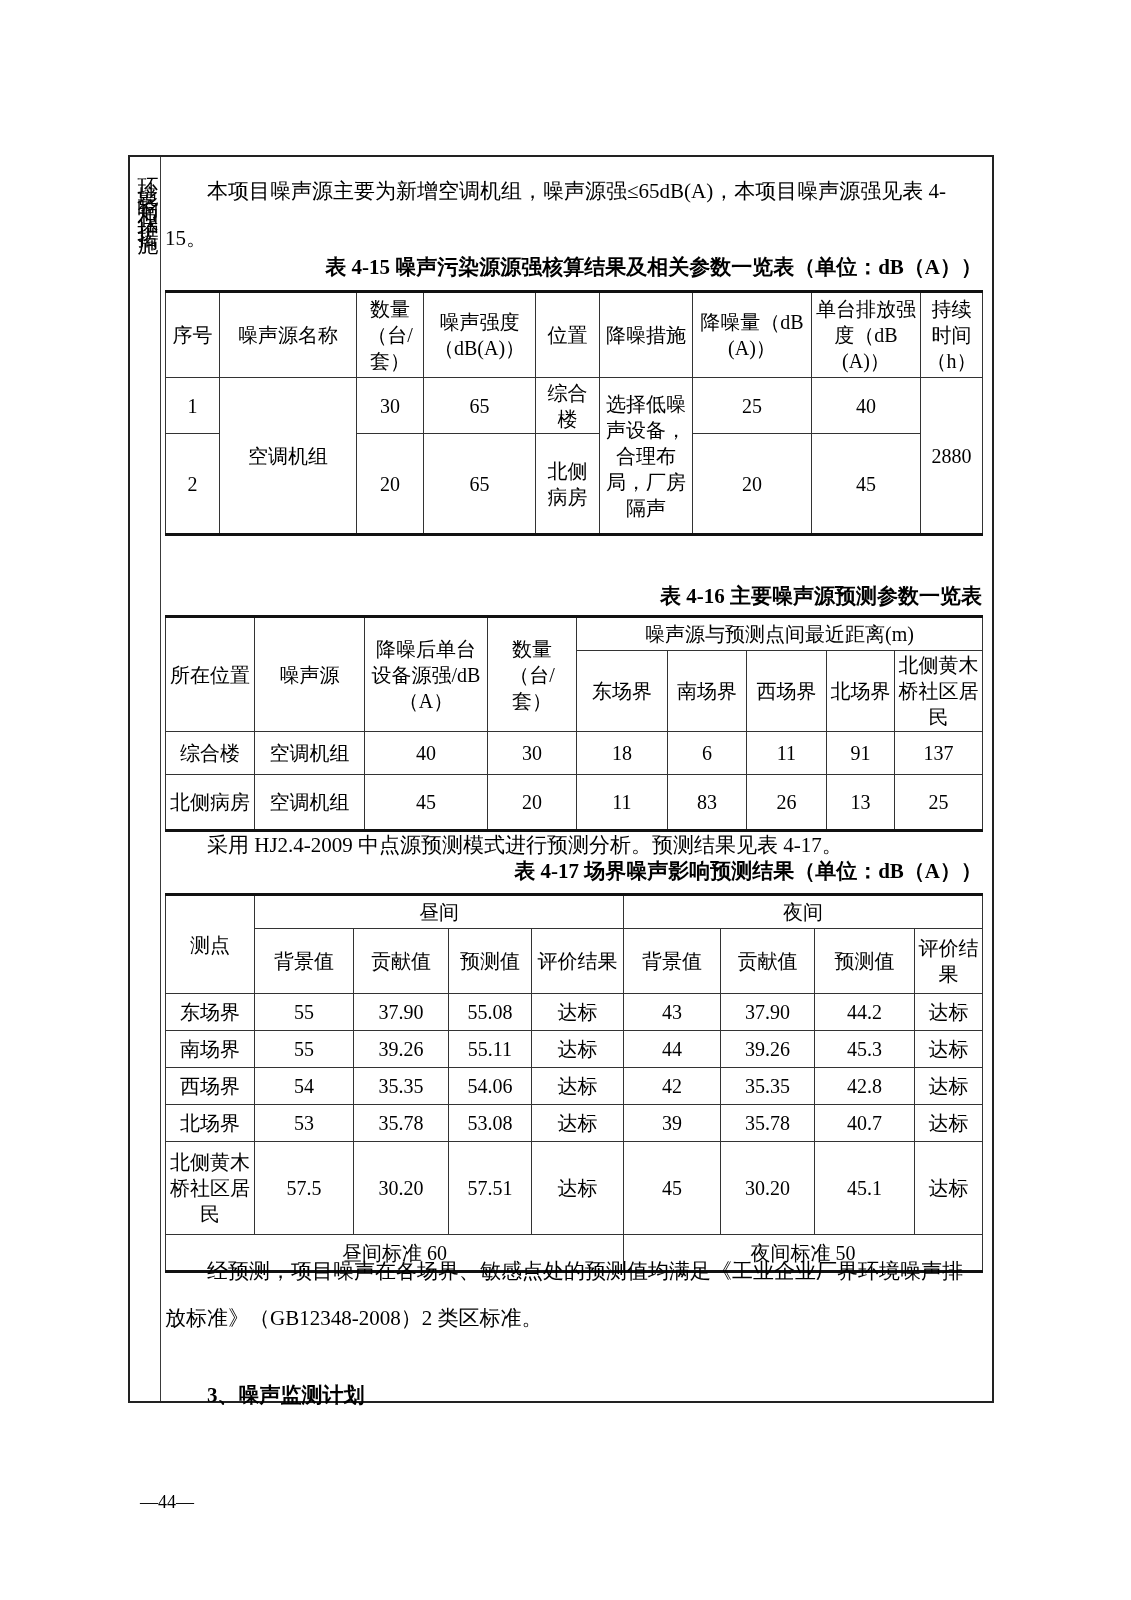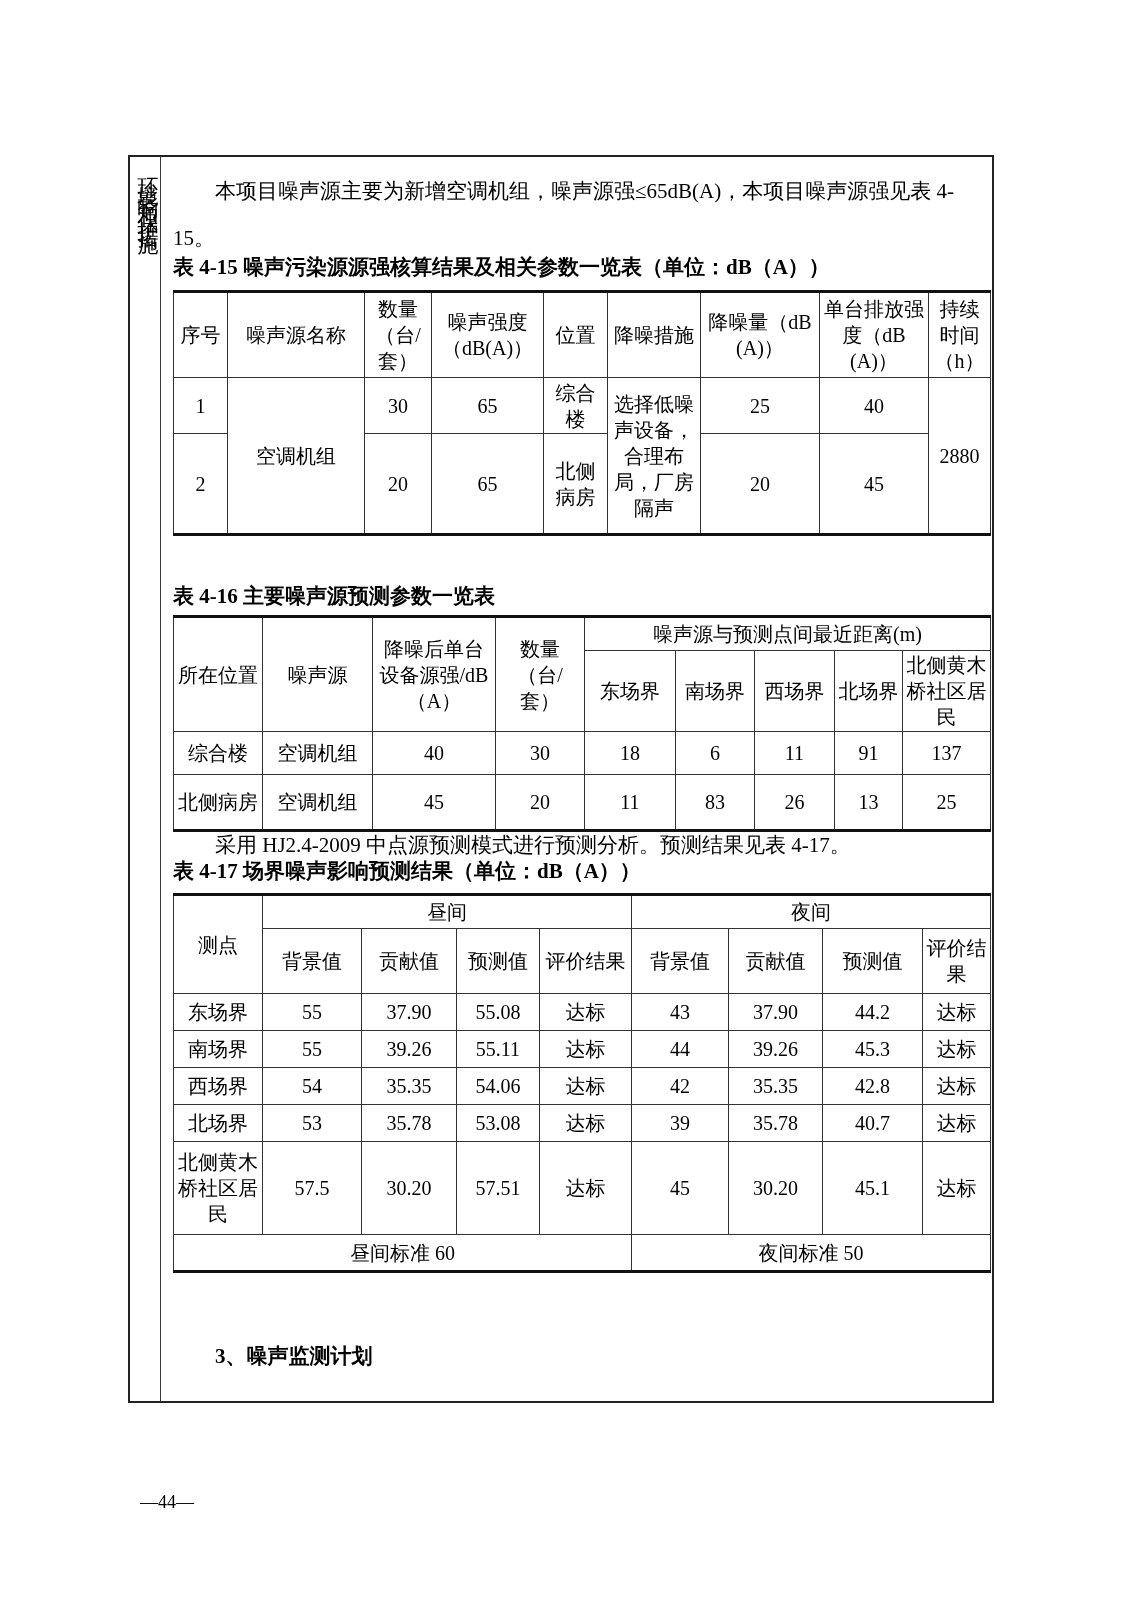--- a/index.html
+++ b/index.html
@@ -14,29 +14,29 @@
   }
   .sidebar {
     position:absolute; left:0; top:0; bottom:0; width:30px;
     border-right:1px solid #3a3a3a;
   }
   .sidebar-text {
     writing-mode:vertical-lr; text-orientation:upright;
     font-size:21px; line-height:30px; letter-spacing:7px;
     margin-top:4px; margin-left:3px; white-space:nowrap;
   }
-  .content { position:absolute; left:31px; top:0; right:0; bottom:0;margin-left:8px; }
+  .content { position:absolute; left:31px; top:0; right:0; bottom:0; }
 
   .para {
     position:absolute; left:4px; width:802px;
     font-size:21px; line-height:47px; text-indent:2em;
   }
   .tbl-title {
     position:absolute; left:4px; width:817px;
-    font-size:21px; font-weight:bold; text-align:left; line-height:26px;
+    font-size:21px; font-weight:bold; text-align:right; line-height:26px;
   }
   table.tbl {
     position:absolute; left:4px; width:817px;
     border-collapse:collapse; table-layout:fixed;
     font-size:20px; line-height:26px;
     border-top:3px solid #111; border-bottom:3px solid #111;
     border-left:1px solid #333; border-right:1px solid #333;
   }
   table.tbl th, table.tbl td {
     border:1px solid #333; font-weight:normal; text-align:center;
@@ -254,21 +254,22 @@
           <td>45.1</td>
           <td>达标</td>
         </tr>
         <tr>
           <td colspan="5" style="height:33px">昼间标准 60</td>
           <td colspan="4">夜间标准 50</td>
         </tr>
       </tbody>
         </table>
 
-
-      <div class="h3" style="top:1185px;">3、噪声监测计划</div>
+      <div class="para" style="top:1091px;">经预测，项目噪声在各场界、敏感点处的预测值均满足《工业企业厂界环境噪声排放标准》（GB12348-2008）2 类区标准。</div>
+
+      <div class="h3" style="top:1224px;">3、噪声监测计划</div>
 
 
     </div>
   </div>
 
   <div class="page-number">—44—</div>
 </div>
 
 </body></html>

